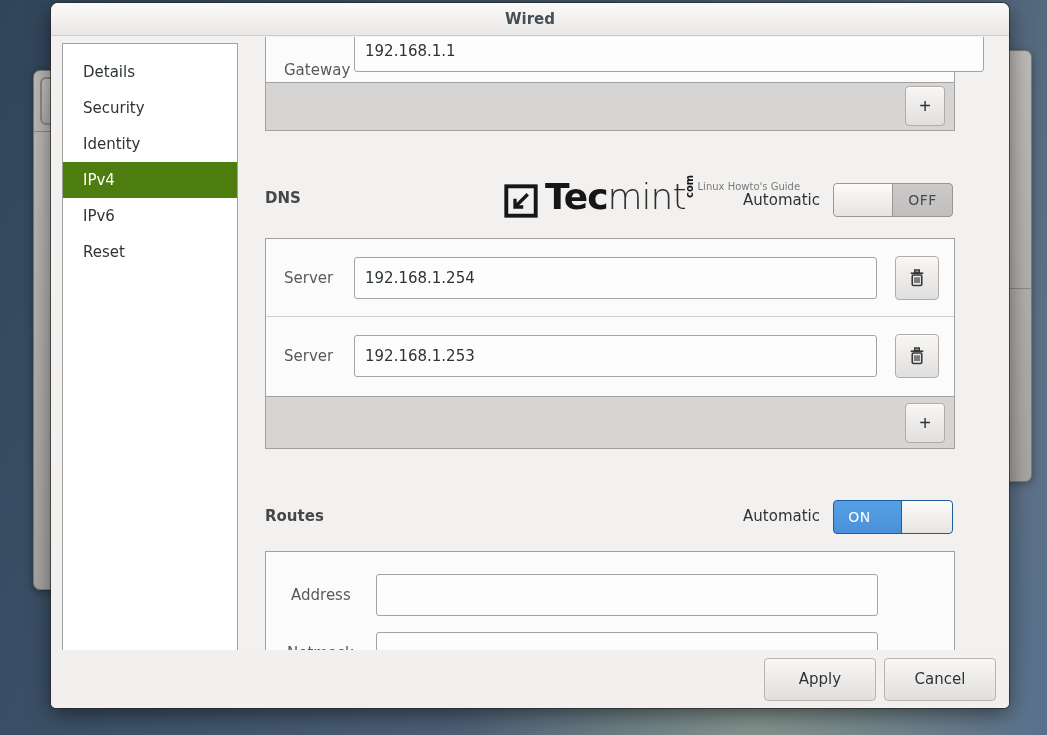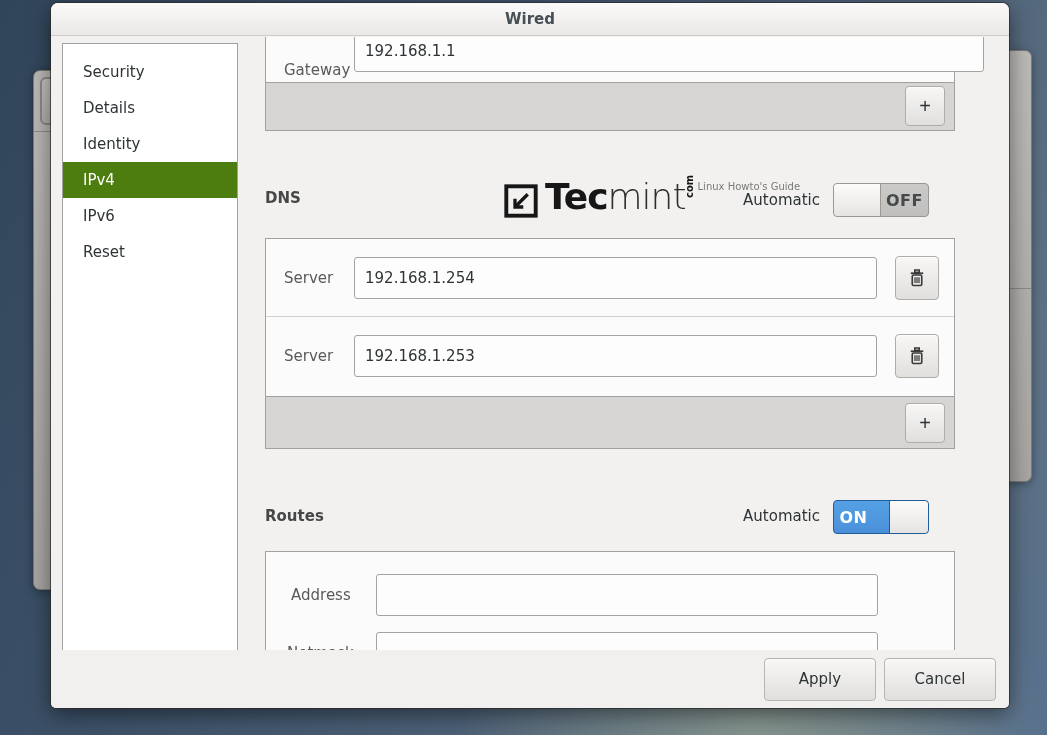--- a/index.html
+++ b/index.html
@@ -54,22 +54,22 @@
   .tool-strip { border-top:1px solid #a1a1a1; background:#d7d5d3; position:relative; }
   .sq-btn { position:absolute; width:40px; height:40px; border:1px solid #b1aca7; border-radius:4px;
     background:linear-gradient(#f8f7f6,#e1dfdd); box-shadow:0 1px 1px rgba(255,255,255,0.7) inset;
     display:flex; align-items:center; justify-content:center; cursor:pointer; }
   .plus-glyph { font-size:20px; color:#2e3436; line-height:1; }
 
   .section-heading { position:absolute; font-size:15px; font-weight:bold; color:#474747; }
   .auto-label { position:absolute; font-size:15px; color:#2e3436; width:130px; text-align:right; }
 
   
-  .switch { position:absolute; width:96px; height:34px; border-radius:4px; display:flex;
-    overflow:hidden; cursor:pointer; font-weight:bold; font-size:16px; letter-spacing:0.5px; }
+  .switch { position:absolute; width:120px; height:34px; border-radius:4px; display:flex;
+    overflow:hidden; cursor:pointer; font-weight:normal; font-size:14px; letter-spacing:0.5px; }
   .switch .half { width:50%; height:100%; display:flex; align-items:center; justify-content:center; }
   .switch.off { border:1px solid #9b9792; background:linear-gradient(#cccac8,#c1bfbd); }
   .switch.off .handle { background:linear-gradient(#fcfbfa,#e6e4e2); border-right:1px solid #9b9792;
     border-radius:3px 0 0 3px; }
   .switch.off .state { color:#46494c; }
   .switch.on { border:1px solid #1f5d9a; background:linear-gradient(#55a0e4,#4a90d9);gap:16px; }
   .switch.on .handle { background:linear-gradient(#fcfbfa,#e6e4e2); border-left:1px solid #1f5d9a;
     border-radius:0 3px 3px 0; }
   .switch.on .state { color:#ffffff; }
 
@@ -110,22 +110,22 @@
 
 <div class="dialog">
 
   <div class="titlebar">
     <div class="title">Wired</div>
   </div>
 
   <div class="dialog-body">
 
     <div class="sidebar">
+      <div class="side-item">Details</div>
       <div class="side-item">Security</div>
-      <div class="side-item">Details</div>
       <div class="side-item">Identity</div>
       <div class="side-item selected">IPv4</div>
       <div class="side-item">IPv6</div>
       <div class="side-item">Reset</div>
     </div>
 
     <div class="content">
 
       <div class="group" style="top:-90px; height:184px;">
         <div class="row" style="flex:1;">

